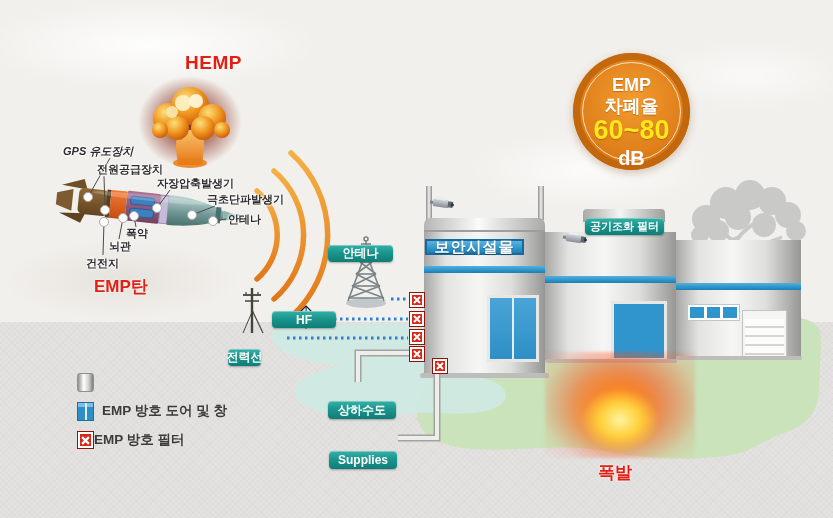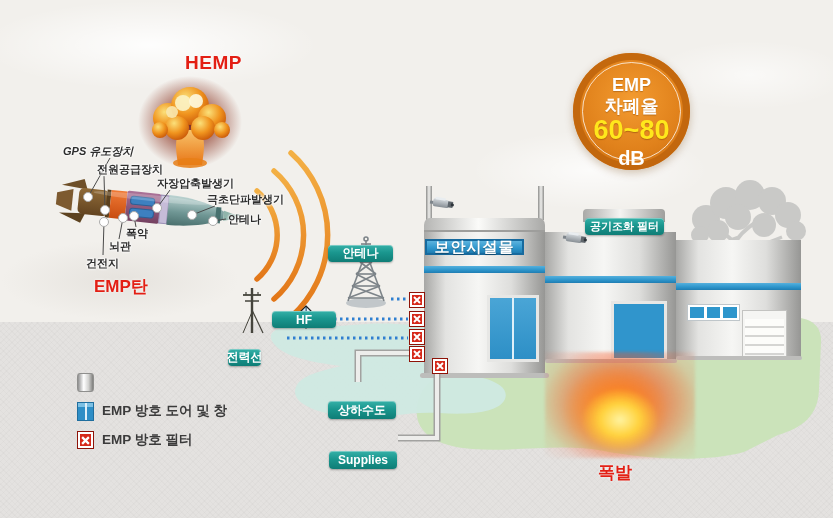--- a/index.html
+++ b/index.html
@@ -373,21 +373,21 @@
   <div class="abs red-title" style="left:598px;top:461px;font-size:17px;">폭발</div>
 
   <div class="abs" style="left:77px;top:372px;width:220px;">
     <div style="display:flex;align-items:center;gap:8px;height:20px;margin-bottom:9px;">
       <span class="lg-cyl"></span>
     </div>
     <div style="display:flex;align-items:center;gap:8px;height:20px;margin-bottom:9px;">
       <span class="lg-door"></span>
       <span class="lg-text">EMP 방호 도어 및 창</span>
     </div>
-    <div style="display:flex;align-items:center;gap:8px;height:20px;">
+    <div style="display:flex;align-items:center;gap:0;height:20px;">
       <span class="xbox" style="width:17px;height:18px;display:flex;">
           <svg width="9" height="9" viewBox="0 0 8 8">
             <path d="M1,1 L7,7 M7,1 L1,7" stroke="#fff" stroke-width="2"></path>
           </svg>
         </span>
       <span class="lg-text">EMP 방호 필터</span>
     </div>
   </div>
 
 </div>

